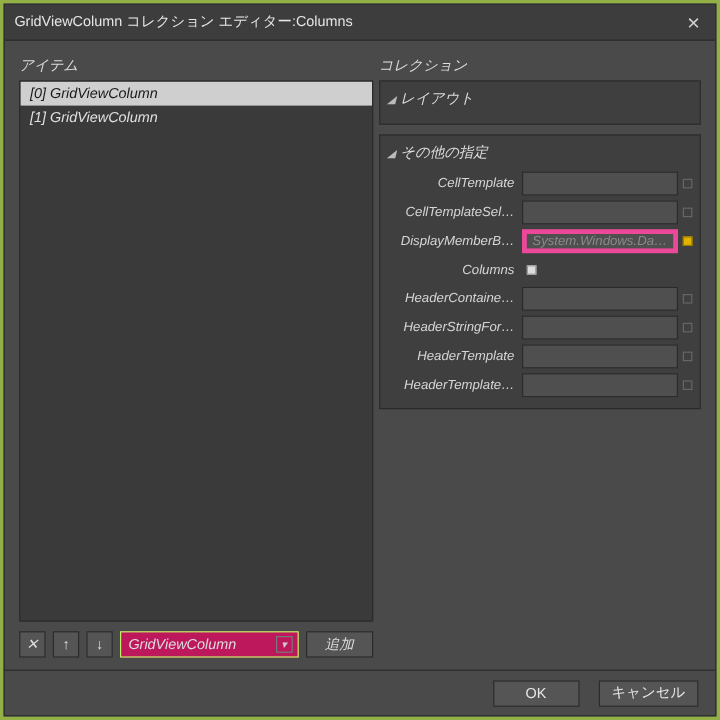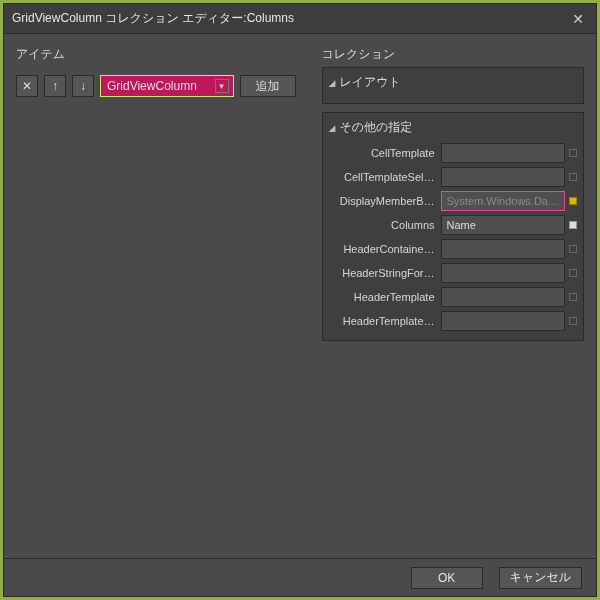--- a/index.html
+++ b/index.html
@@ -14,21 +14,21 @@
 
   .titlebar {
     height: 30px; background: #3d3d3d; border-bottom: 1px solid #2b2b2b;
     display: flex; align-items: center; padding: 12px 8px;
     color: #e6e6e6; font-size: 12px; gap: 19px;
   }
   .titlebar .title { flex: 1; }
   .titlebar .close { width: 20px; text-align: center; color: #cfcfcf; cursor: pointer; font-size: 14px; }
 
   .body {
-    flex: 1; display: flex; padding: 12px 12px 10px 12px; gap: 26px;
+    flex: 1; display: flex; padding: 12px 12px 10px 12px; gap: 5px; font-style: italic;
   }
 
   .left { width: 300px; display: flex; flex-direction: column; }
   .right { flex: 1; display: flex; flex-direction: column; }
 
   .panel-label { color: #dcdcdc; font-size: 12px; margin-bottom: 4px; }
 
   .listbox {
     flex: 1; background: #3a3a3a; border: 1px solid #2b2b2b;
     overflow: hidden;
@@ -77,21 +77,21 @@
   .prop-name {
     width: 112px; text-align: right; color: #d6d6d6; font-size: 11px;
     padding-right: 6px; white-space: nowrap; overflow: hidden; text-overflow: ellipsis;
   }
   .prop-val {
     flex: 1; height: 20px; background: #4f4f4f; border: 1px solid #2b2b2b;
     color: #ddd; font-size: 11px; padding: 0 5px; display: flex; align-items: center;
     overflow: hidden; white-space: nowrap; text-overflow: ellipsis;
   }
   .prop-val.placeholder { color: #8a8a8a; }
-  .prop-val.highlight { border: 1px solid #ec4899; }
+  .prop-val.highlight { border: 4px solid #ec4899; }
   .marker { width: 8px; height: 8px; margin-left: 4px; }
   .marker.filled { background: #ddd; border: 1px solid #999; }
   .marker.amber { background: #e0b400; border: 1px solid #a07c00; }
   .marker.empty { background: transparent; border: 1px solid #666; }
 
   .footer {
     height: 38px; border-top: 1px solid #2b2b2b;
     display: flex; align-items: center; justify-content: flex-end;
     padding: 0 14px; gap: 16px;
   }
@@ -109,20 +109,24 @@
 
   <div class="titlebar">
     <span class="title">GridViewColumn  コレクション エディター:Columns</span>
     <span class="close">✕</span>
   </div>
 
   <div class="body">
 
     <div class="left">
       <div class="panel-label">アイテム</div>
+      <div class="listbox">
+        <div class="list-item selected">[0] GridViewColumn</div>
+        <div class="list-item">[1] GridViewColumn</div>
+      </div>
       <div class="left-toolbar">
         <div class="sq-btn">✕</div>
         <div class="sq-btn">↑</div>
         <div class="sq-btn">↓</div>
         <div class="combo">
           <span style="flex:1;">GridViewColumn</span>
           <span class="caret">▾</span>
         </div>
         <div class="add-btn">追加</div>
       </div>
@@ -157,21 +161,20 @@
         </div>
 
         <div class="prop-row">
           <div class="prop-name">DisplayMemberB…</div>
           <div class="prop-val highlight placeholder">System.Windows.Da…</div>
           <div class="marker amber"></div>
         </div>
 
         <div class="prop-row">
           <div class="prop-name">Columns</div>
-          <div class="prop-val">Name</div>
           <div class="marker filled"></div>
         </div>
 
         <div class="prop-row">
           <div class="prop-name">HeaderContaine…</div>
           <div class="prop-val"></div>
           <div class="marker empty"></div>
         </div>
 
         <div class="prop-row">

